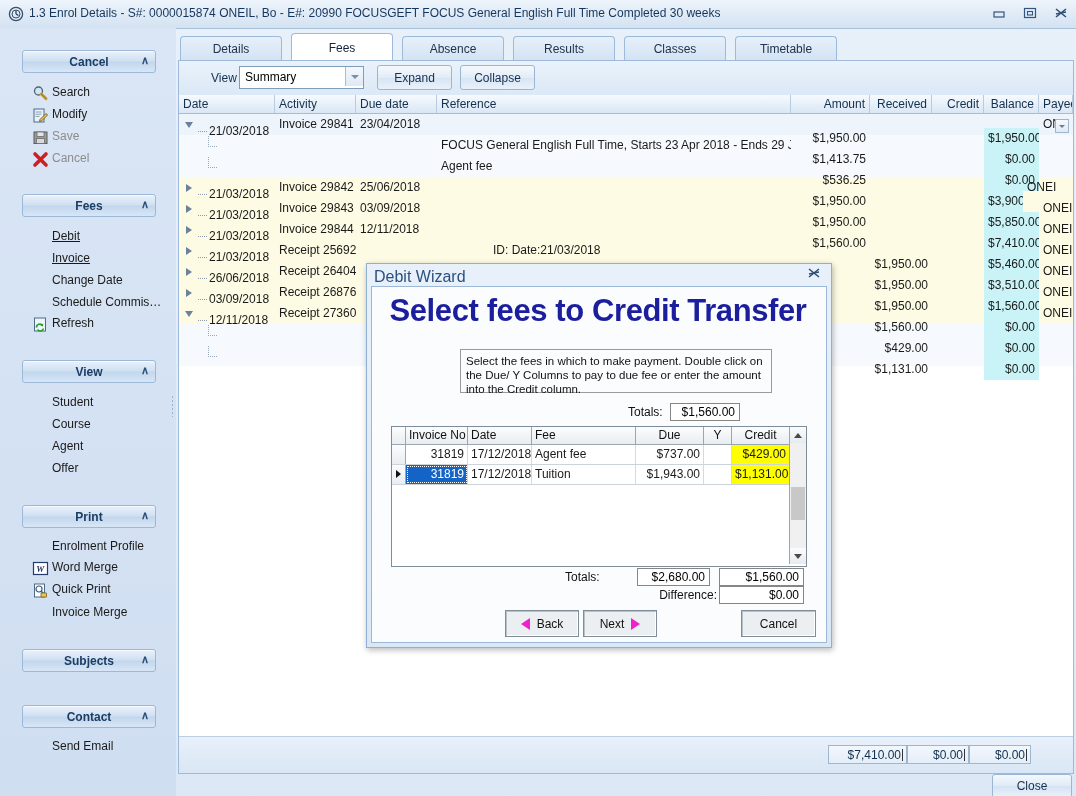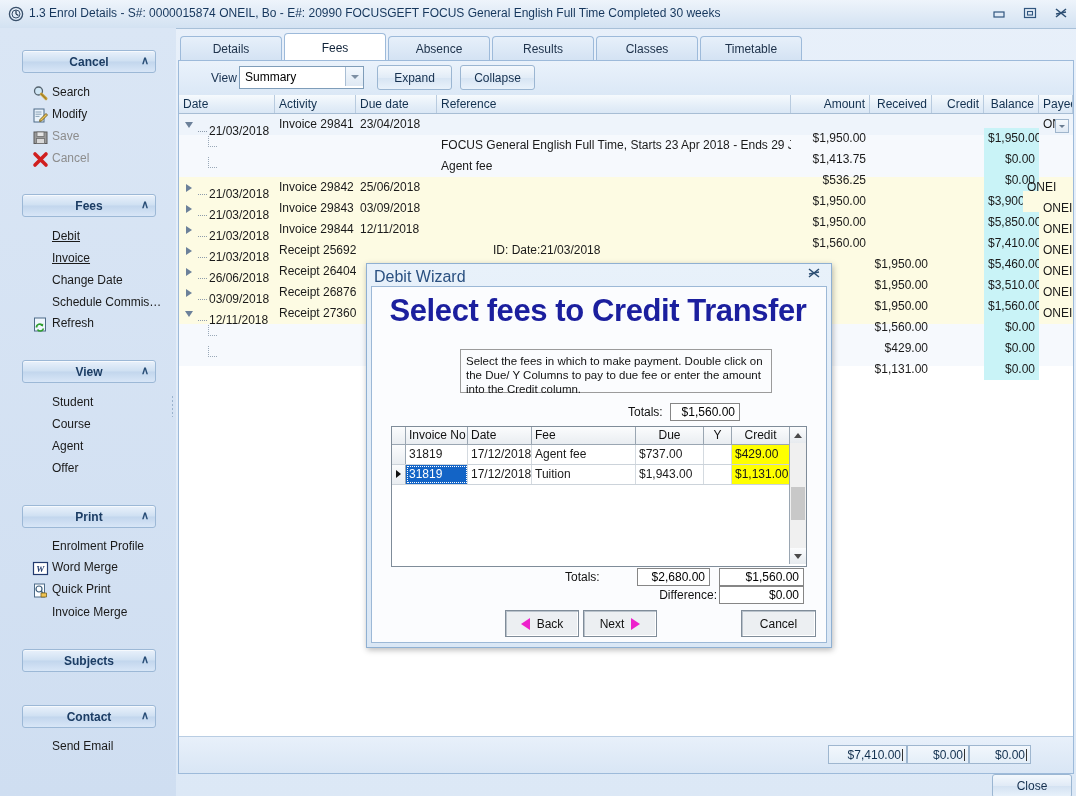--- a/index.html
+++ b/index.html
@@ -39,21 +39,21 @@
   .sideitem.dis{color:#8d8d8d;}
   .sideicon{position:absolute;left:32px;width:17px;height:17px;}
   .u{text-decoration:underline;}
   .splitdots{position:absolute;left:171px;top:395px;width:3px;height:22px;
     background-image:radial-gradient(#9ab2cc 40%,transparent 41%);
     background-size:3px 4px;}
 
   
   .main{position:absolute;left:176px;top:28px;width:900px;height:768px;}
   .tabstrip{position:absolute;left:4px;top:6px;height:27px;display:flex;align-items:flex-end;}
-  .tab{height:24px;min-width:72px;padding:0 14px;margin-right:2px;
+  .tab{height:24px;min-width:72px;padding:0 14px;margin-right:9px;
     background:linear-gradient(180deg,#e7f0fa 0%,#d3e2f3 100%);
     border:1px solid #9dbada;border-bottom:none;border-radius:4px 4px 0 0;
     display:flex;align-items:center;justify-content:center;font-size:12px;color:#20344d;}
   .tab.active{height:27px;background:#ffffff;border-color:#9dbada;color:#11243a;font-weight:normal;}
   .contentbox{position:absolute;left:2px;top:32px;width:894px;height:712px;
     background:#ffffff;border:1px solid #9dbada;}
   .toolbar{position:absolute;left:0;top:0;width:894px;height:34px;
     background:linear-gradient(180deg,#eaf2fb 0%,#dbe8f6 100%);
     border-bottom:1px solid #b9cde3;}
   .tb-label{position:absolute;left:32px;top:10px;font-size:12px;color:#16304f;}
@@ -146,21 +146,21 @@
   .dgrid{position:absolute;left:19px;top:139px;width:414px;height:139px;
     border:1px solid #7f8c99;background:#fff;overflow:hidden;}
   .dg-head{display:flex;height:17px;background:linear-gradient(180deg,#fbfcfd,#e9edf1);
     border-bottom:1px solid #9aa6b2;}
   .dg-h{border-right:1px solid #9aa6b2;box-sizing:border-box;font-size:12px;color:#111;
     padding:1px 3px 0 3px;overflow:hidden;white-space:nowrap;}
   .dg-h.c{text-align:center;}
   .dg-row{display:flex;height:19px;border-bottom:1px solid #ccd3da;align-items:stretch;}
   .dg-c{box-sizing:border-box;font-size:12px;line-height:18px;padding:0 3px;
         border-right:1px solid #d4dae0;white-space:nowrap;overflow:hidden;}
-  .dg-c.r{}
+  .dg-c.r{text-align:right;}
   .dg-sel{background:#1364c6;color:#fff;outline:1px dotted #fff;outline-offset:-2px;}
   .dg-hl{background:#ffff00;}
   .rowmark{width:13px;border-right:1px solid #9aa6b2;
      background:linear-gradient(180deg,#fbfcfd,#e9edf1);position:relative;}
   .rowmark.cur::after{content:"";position:absolute;left:4px;top:5px;
      border-top:4px solid transparent;border-bottom:4px solid transparent;
      border-left:5px solid #111;}
   .dg-sb{position:absolute;right:0;top:0;width:16px;height:137px;background:#f0f0f0;
      border-left:1px solid #9aa6b2;}
   .dg-sb .ar{width:16px;height:16px;display:flex;align-items:center;justify-content:center;

